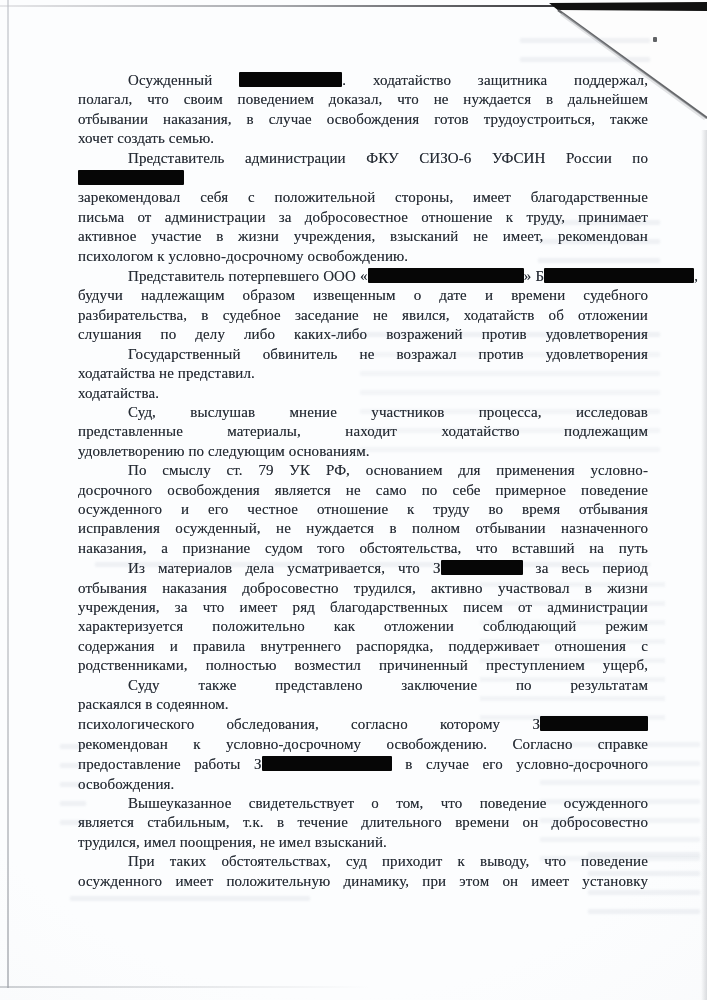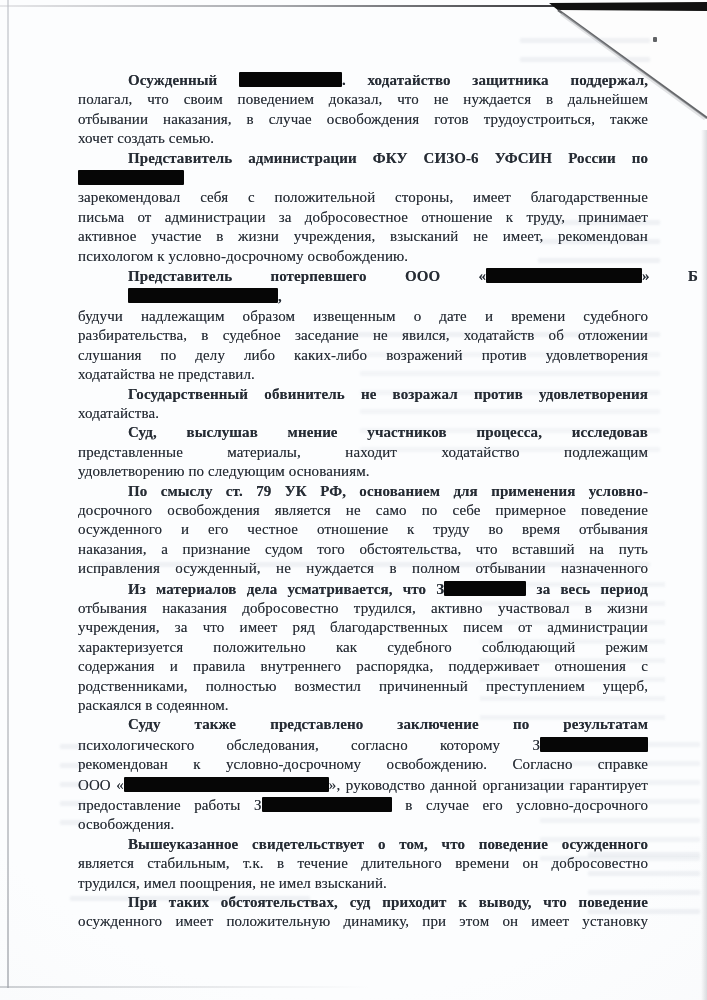--- a/index.html
+++ b/index.html
@@ -40,21 +40,21 @@
   }
   
   .doc-text {
     position: absolute; left: 78px; top: 70px; width: 570px;
     font-size: 15px; line-height: 19.4px;
     color: #262c34;
     text-shadow: 0 0 0.5px rgba(40,46,58,.55);
     letter-spacing: 0.1px;
   }
   .line { text-align: justify; text-align-last: justify; white-space: normal; }
-  .line.first { padding-left: 50px; font-weight: bold; }
+  .line.first { padding-left: 50px; }
   .line.last { text-align-last: left; }
   .line.wide { margin-right: -50px; }
   .redact {
     display: inline-block; height: 15px; background: #060606;
     transform: translateY(2px); border-radius: 1px;
   }
 </style>
 </head>
 <body>
 
@@ -96,42 +96,41 @@
       <div class="line first"><span>Представитель администрации ФКУ СИЗО-6 УФСИН России по</span></div>
       <div class="line"><span class="redact" style="width: 106px;"></span></div>
       <div class="line"><span>зарекомендовал себя с положительной стороны, имеет благодарственные</span></div>
       <div class="line"><span>письма от администрации за добросовестное отношение к труду, принимает</span></div>
       <div class="line"><span>активное участие в жизни учреждения, взысканий не имеет, рекомендован</span></div>
       <div class="line last"><span>психологом к условно-досрочному освобождению.</span></div>
       <div class="line first wide"><span>Представитель потерпевшего ООО «</span><span class="redact" style="width: 156px;"></span><span>» Б</span><span class="redact" style="width: 150px;"></span><span>,</span></div>
       <div class="line"><span>будучи надлежащим образом извещенным о дате и времени судебного</span></div>
       <div class="line"><span>разбирательства, в судебное заседание не явился, ходатайств об отложении</span></div>
       <div class="line"><span>слушания по делу либо каких-либо возражений против удовлетворения</span></div>
+      <div class="line first"><span>Государственный обвинитель не возражал против удовлетворения</span></div>
       <div class="line last"><span>ходатайства не представил.</span></div>
-      <div class="line first"><span>Государственный обвинитель не возражал против удовлетворения</span></div>
       <div class="line last"><span>ходатайства.</span></div>
       <div class="line first"><span>Суд, выслушав мнение участников процесса, исследовав</span></div>
       <div class="line"><span>представленные материалы, находит ходатайство подлежащим</span></div>
       <div class="line last"><span>удовлетворению по следующим основаниям.</span></div>
       <div class="line first"><span>По смыслу ст. 79 УК РФ, основанием для применения условно-</span></div>
       <div class="line"><span>досрочного освобождения является не само по себе примерное поведение</span></div>
       <div class="line"><span>осужденного и его честное отношение к труду во время отбывания</span></div>
+      <div class="line"><span>исправления осужденный, не нуждается в полном отбывании назначенного</span></div>
       <div class="line"><span>наказания, а признание судом того обстоятельства, что вставший на путь</span></div>
-      <div class="line"><span>исправления осужденный, не нуждается в полном отбывании назначенного</span></div>
       <div class="line first"><span>Из материалов дела усматривается, что З</span><span class="redact" style="width: 82px;"></span><span> за весь период</span></div>
       <div class="line"><span>отбывания наказания добросовестно трудился, активно участвовал в жизни</span></div>
       <div class="line"><span>учреждения, за что имеет ряд благодарственных писем от администрации</span></div>
-      <div class="line"><span>характеризуется положительно как судебного соблюдающий режим</span></div>
+      <div class="line"><span>характеризуется положительно как отложении соблюдающий режим</span></div>
       <div class="line"><span>содержания и правила внутреннего распорядка, поддерживает отношения с</span></div>
       <div class="line"><span>родственниками, полностью возместил причиненный преступлением ущерб,</span></div>
+      <div class="line first"><span>Суду также представлено заключение по результатам</span></div>
       <div class="line last"><span>раскаялся в содеянном.</span></div>
-      <div class="line first"><span>Суду также представлено заключение по результатам</span></div>
       <div class="line"><span>психологического обследования, согласно которому З</span><span class="redact" style="width: 108px;"></span></div>
       <div class="line"><span>рекомендован к условно-досрочному освобождению. Согласно справке</span></div>
-      <div class="line"><span>ООО «</span><span class="redact" style="width: 205px;"></span><span>», руководство данной организации гарантирует</span></div>
       <div class="line"><span>предоставление работы З</span><span class="redact" style="width: 130px;"></span><span> в случае его условно-досрочного</span></div>
       <div class="line last"><span>освобождения.</span></div>
       <div class="line first"><span>Вышеуказанное свидетельствует о том, что поведение осужденного</span></div>
       <div class="line"><span>является стабильным, т.к. в течение длительного времени он добросовестно</span></div>
       <div class="line last"><span>трудился, имел поощрения, не имел взысканий.</span></div>
       <div class="line first"><span>При таких обстоятельствах, суд приходит к выводу, что поведение</span></div>
       <div class="line"><span>осужденного имеет положительную динамику, при этом он имеет установку</span></div>
     </div>
 
 </div>

